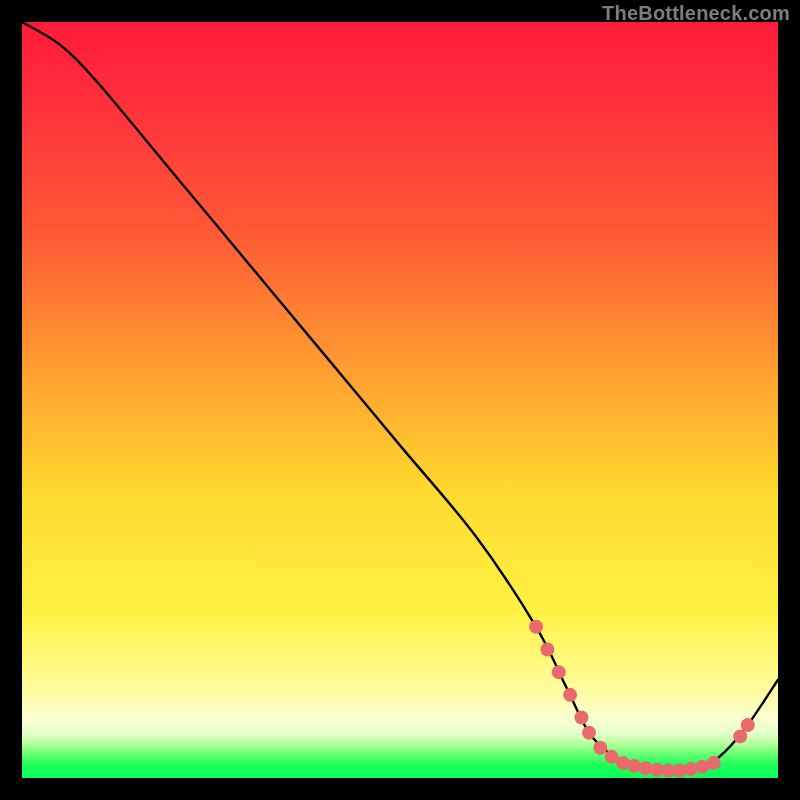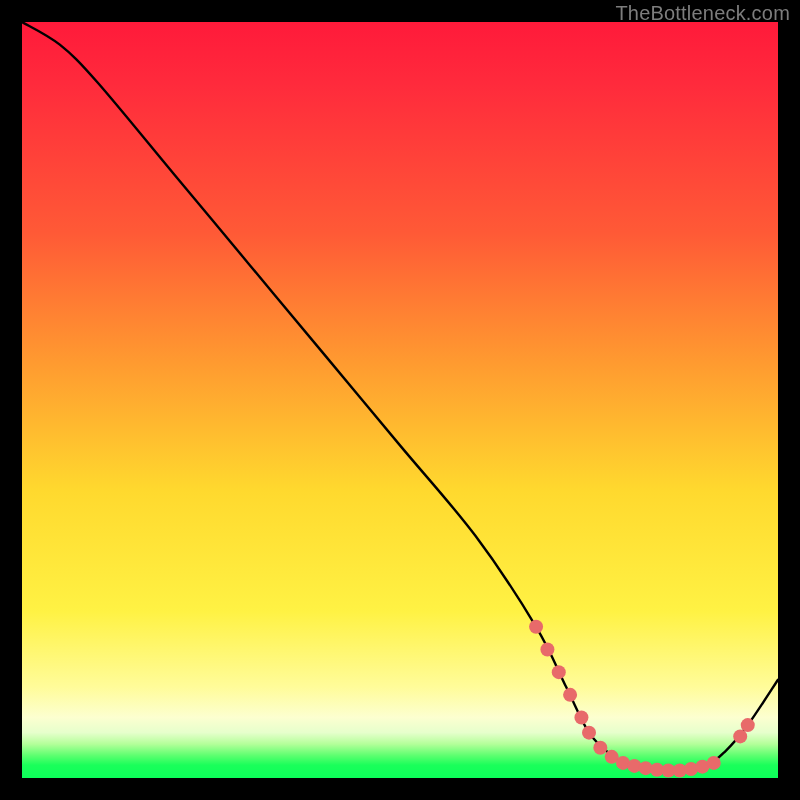--- a/index.html
+++ b/index.html
@@ -42,21 +42,21 @@
       #1aff5a 98.3%,
       #0cff5a 100%
     );
   }
   .watermark {
     position: absolute;
     top: 2px;
     right: 10px;
     color: #7d7d7d;
     font-size: 20px;
-    font-weight: 400;
+    font-weight: 700;
     letter-spacing: 0.2px;
     user-select: none;
   }
   svg.curve {
     position: absolute;
     left: 0;
     top: 0;
     width: 756px;
     height: 756px;
   }

